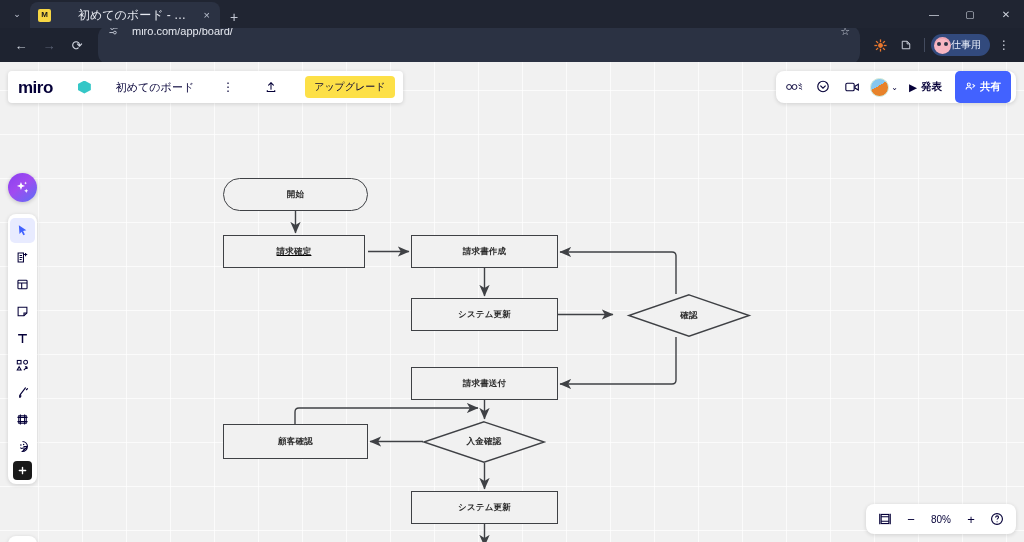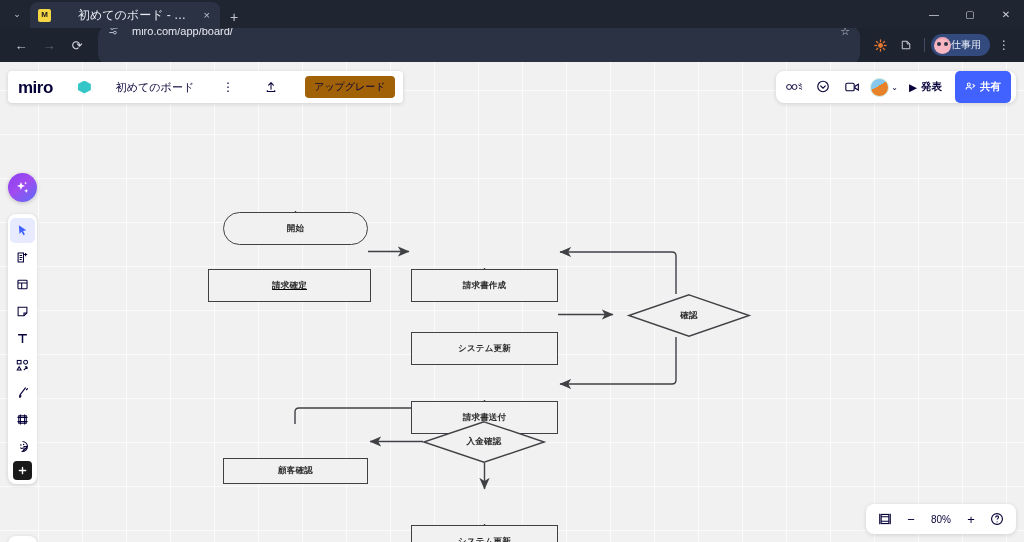--- a/index.html
+++ b/index.html
@@ -113,21 +113,21 @@
   .board-cube {
     width: 13px; height: 13px; flex: none;
     background: #35c7c7; clip-path: polygon(50% 0, 100% 27%, 100% 73%, 50% 100%, 0 73%, 0 27%);
   }
   .board-name { font-size: 11px; color: #050038; white-space: nowrap; }
   .hdr-icon {
     width: 18px; height: 22px; display: flex; align-items: center;
     justify-content: center; color: #050038; font-size: 12px;
   }
   .upgrade-btn {
-    height: 22px; background: #a16207; border-radius: 4px;
+    height: 22px; background: #fde047; border-radius: 4px;
     font-size: 10px; color: #050038; display: flex; align-items: center;
     padding: 0 9px; white-space: nowrap;
   }
 
   .miro-header-right {
     position: absolute; top: 9px; right: 8px; height: 32px;
     background: #fff; border-radius: 8px;
     box-shadow: 0 1px 4px rgba(0,0,0,.14);
     display: flex; align-items: center; padding: 0 5px; gap: 3px; z-index: 20;
   }
@@ -193,21 +193,21 @@
   .zb-icon {
     width: 22px; height: 22px; display: flex; align-items: center;
     justify-content: center; color: #050038; font-size: 13px;
   }
   .zoom-val { font-size: 10px; font-weight: 400; color: #050038; width: 30px; text-align: center; }
 
   
   .flow { position: absolute; inset: 0; z-index: 5; }
   .node {
     position: absolute; border: 1.4px solid #3f4145; background: #f1f1f1;
-    display: flex; align-items: center; justify-content: center; margin-top: 34px;
+    display: flex; align-items: center; justify-content: center;
   }
   .node.rounded { border-radius: 18px; }
   .node-label {
     font-size: 8.5px; color: #2b2b2b; font-weight: 600;
     white-space: nowrap; letter-spacing: .2px;
   }
   .diamond { position: absolute; }
   .diamond svg { display: block; overflow: visible; }
   .diamond .node-label {
     position: absolute; left: 0; right: 0; top: 50%;
@@ -312,41 +312,41 @@
 
           <line x1="484.5" y1="401" x2="484.5" y2="427"></line>
 
           <line x1="484.5" y1="462" x2="484.5" y2="484"></line>
         </g>
       </svg>
 
       <div class="node rounded" style="left:223px; top:116px; width:145px; height:33px;">
         <span class="node-label">開始</span>
       </div>
-      <div class="node" style="left:208px; top:173px; width:163px; height:33px;text-decoration:underline;">
+      <div class="node" style="left:223px; top:173px; width:142px; height:33px;text-decoration:underline;">
         <span class="node-label">請求確定</span>
       </div>
       <div class="node" style="left:411px; top:173px; width:147px; height:33px;">
         <span class="node-label">請求書作成</span>
       </div>
       <div class="node" style="left:411px; top:236px; width:147px; height:33px;">
         <span class="node-label">システム更新</span>
       </div>
 
       <div class="diamond" style="left:628px; top:232px; width:122px; height:43px;">
         <svg width="122" height="43" viewBox="0 0 122 43">
           <polygon points="61,0.8 121.2,21.5 61,42.2 0.8,21.5" fill="#f1f1f1" stroke="#3f4145" stroke-width="1.4"></polygon>
         </svg>
         <span class="node-label">確認</span>
       </div>
 
       <div class="node" style="left:411px; top:305px; width:147px; height:33px;">
         <span class="node-label">請求書送付</span>
       </div>
-      <div class="node" style="left:223px; top:362px; width:145px; height:26px;">
+      <div class="node" style="left:223px; top:362px; width:145px; height:35px;">
         <span class="node-label">顧客確認</span>
       </div>
 
       <div class="diamond" style="left:423px; top:359px; width:122px; height:42px;">
         <svg width="122" height="42" viewBox="0 0 122 42">
           <polygon points="61,0.8 121.2,21 61,41.2 0.8,21" fill="#f1f1f1" stroke="#3f4145" stroke-width="1.4"></polygon>
         </svg>
         <span class="node-label">入金確認</span>
       </div>
 

